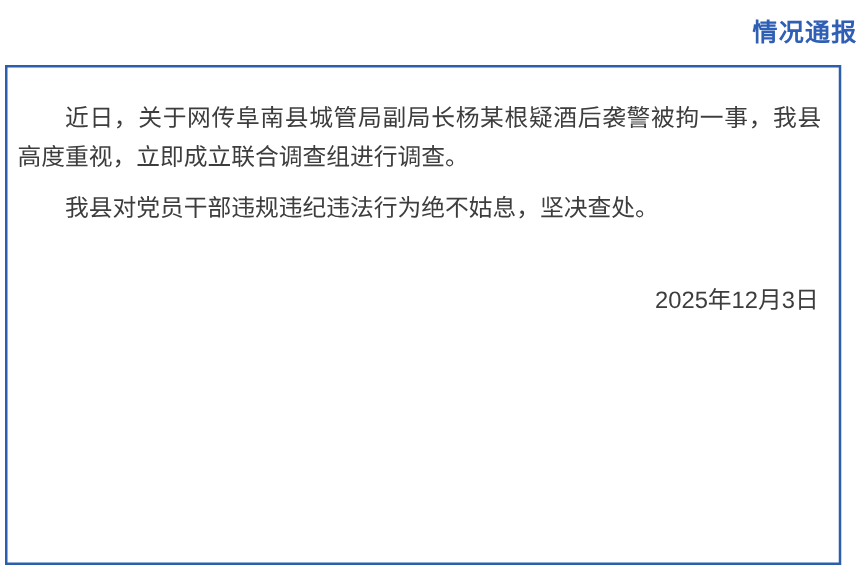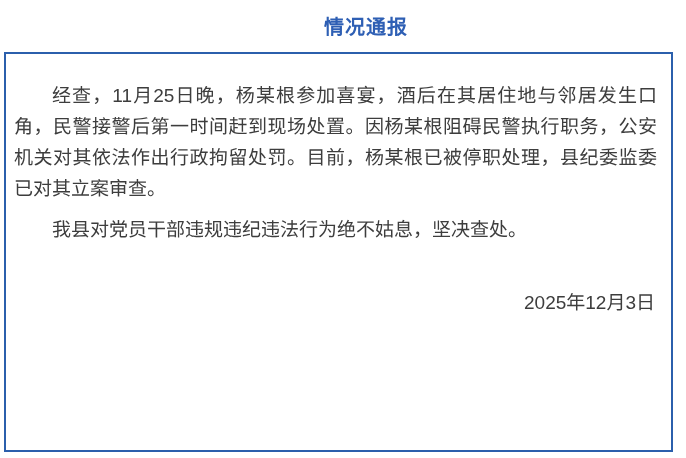--- a/index.html
+++ b/index.html
@@ -15,21 +15,21 @@
     font-family: "Liberation Sans", "DejaVu Sans", sans-serif;
   }
   .page {
     width: 686px;
     height: 458px;
     background: var(--page-bg);
     overflow: hidden;
   }
   .notice-title {
     padding-top: 13px;
-    text-align: center;
+    text-align: right;
     font-size: 20px;
     font-weight: bold;
     line-height: 28px;
     color: var(--title-color);
     letter-spacing: 1px;
     padding-left: 46px;
   }
   .notice-box {
     margin-top: 11px;
     margin-left: 4px;
@@ -59,20 +59,20 @@
     color: var(--text-color);
   }
 </style>
 </head>
 <body>
 
 <div class="page">
   <div class="notice-title">情况通报</div>
 
   <div class="notice-box">
-    <p class="body-para">经查，11月25日晚，杨某根参加喜宴，酒后在其居住地与邻居发生口角，民警接警后第一时间赶到现场处置。因杨某根阻碍民警执行职务，公安机关对其依法作出行政拘留处罚。目前，杨某根已被停职处理，县纪委监委已对其立案审查。</p>
+    <p class="body-para">近日，关于网传阜南县城管局副局长杨某根疑酒后袭警被拘一事，我县高度重视，立即成立联合调查组进行调查。</p>
     <p class="body-para">我县对党员干部违规违纪违法行为绝不姑息，坚决查处。</p>
 
     <div class="signature-block">
       <div class="signature-line">2025年12月3日</div>
     </div>
   </div>
 </div>
 
 </body></html>

